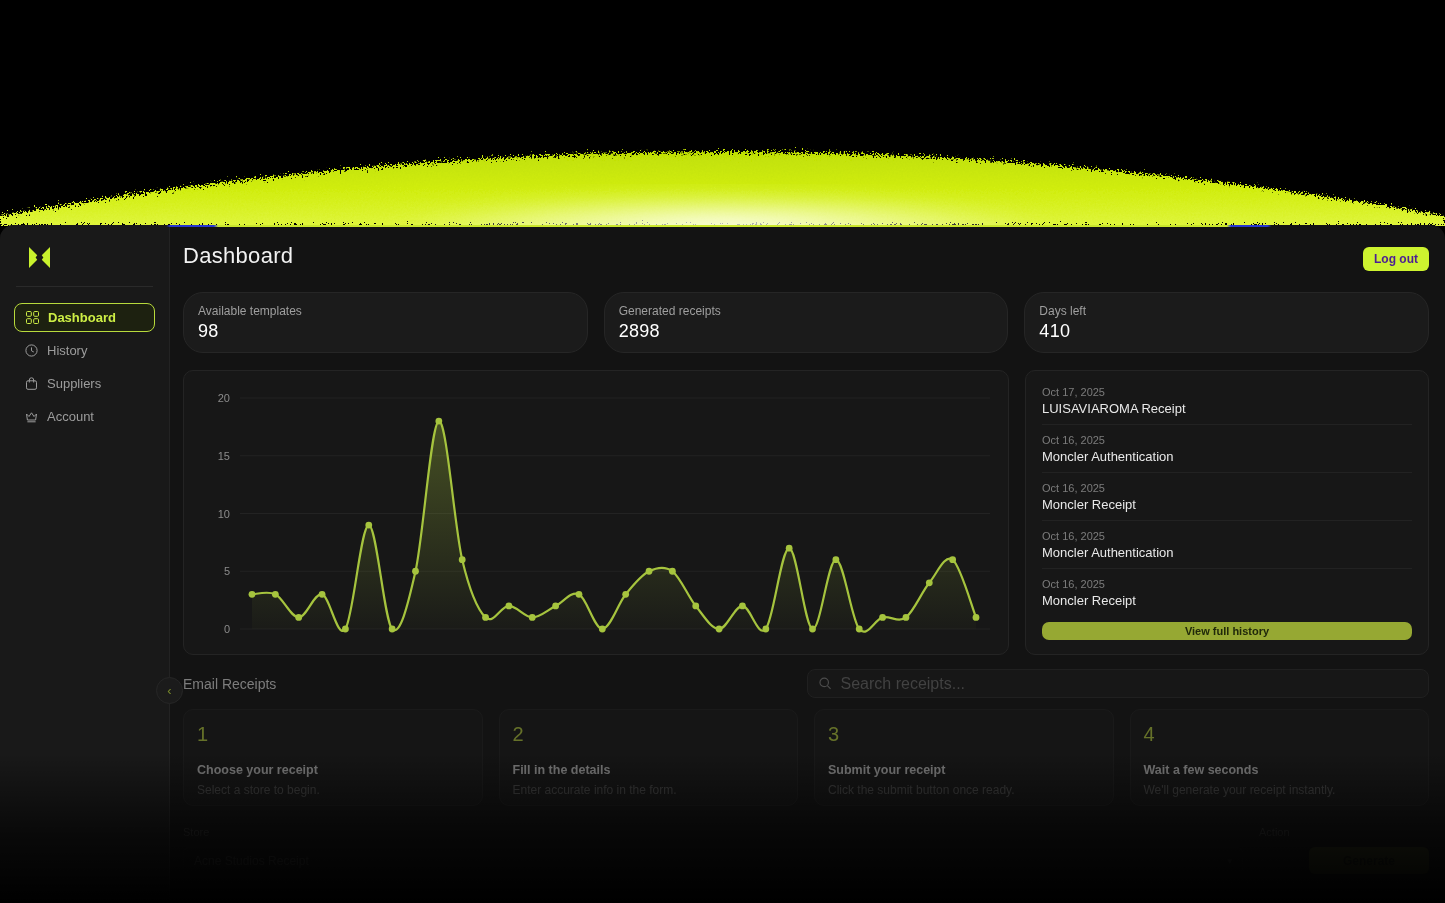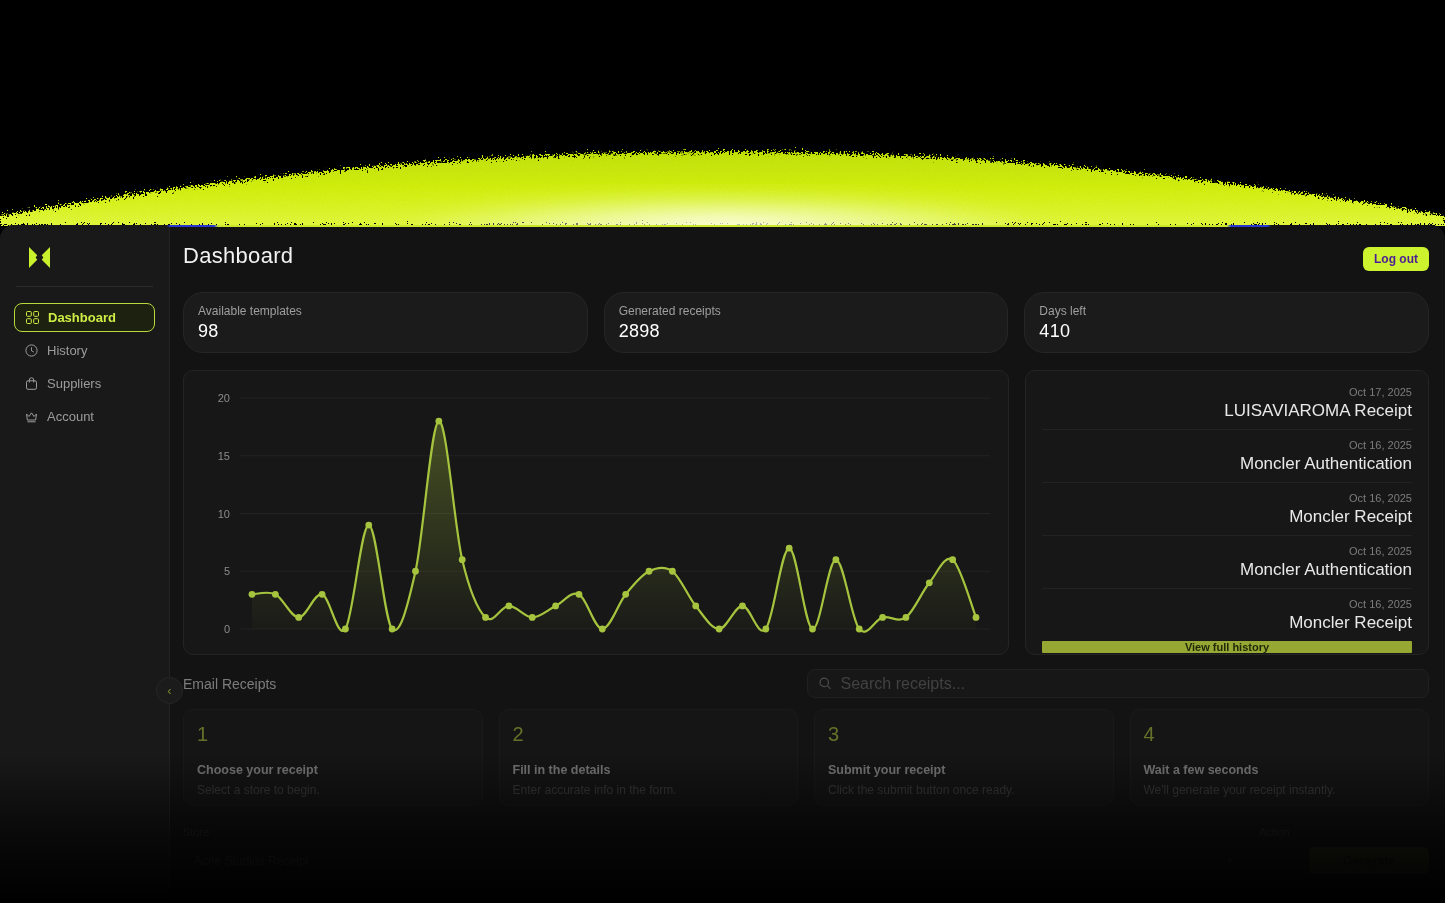--- a/index.html
+++ b/index.html
@@ -42,26 +42,26 @@
   .stat-card { flex:1; background:#1b1b1b; border:1px solid #262626; border-radius:20px;
                padding:11px 14px; height:61px; }
   .stat-label { font-size:12px; color:#9f9f9f; margin-bottom:3px; }
   .stat-value { font-size:18px; color:#ffffff; font-weight:500; letter-spacing:.3px; }
 
   .charts-row { display:flex; gap:16px; margin-bottom:14px; }
   .chart-card { width:826px; height:285px; background:#171717; border:1px solid #242424;
                 border-radius:10px; padding:14px 16px; flex:none; }
   .history-card { flex:1; height:285px; background:#171717; border:1px solid #242424;
                   border-radius:10px; padding:6px 16px 14px 16px; display:flex; flex-direction:column; }
-  .history-item { padding:9px 0 8px 0; border-bottom:1px solid #222222;text-align:right; }
+  .history-item { padding:9px 0 8px 0; border-bottom:1px solid #222222; }
   .history-item:last-of-type { border-bottom:none; }
   .history-date { font-size:11px; color:#7c7c7c; margin-bottom:3px; }
-  .history-name { font-size:17px; color:#e8e8e8; }
+  .history-name { font-size:13px; color:#e8e8e8; }
   .history-btn { margin-top:auto; width:100%; background:#96a833; color:#20290a; border:none;
-                 border-radius:1px; font-size:11px; font-weight:bold; height:18px; cursor:pointer; }
+                 border-radius:7px; font-size:11px; font-weight:bold; height:18px; cursor:pointer; }
 
   
   .section-head { display:flex; align-items:center; justify-content:space-between; margin-bottom:11px; }
   .section-title { font-size:14px; color:#8f8f8f; font-weight:500; opacity:.85; }
   .search-bar { width:622px; height:29px; background:#181818; border:1px solid #242424; border-radius:8px;
                 display:flex; align-items:center; gap:9px; padding:0 11px; opacity:.8; }
   .search-bar input { background:transparent; border:none; outline:none; color:#8a8a8a; font-size:16px; width:100%; }
   .search-bar input::placeholder { color:#4e4e4e; }
 
   .dimmed { opacity:.55; }

